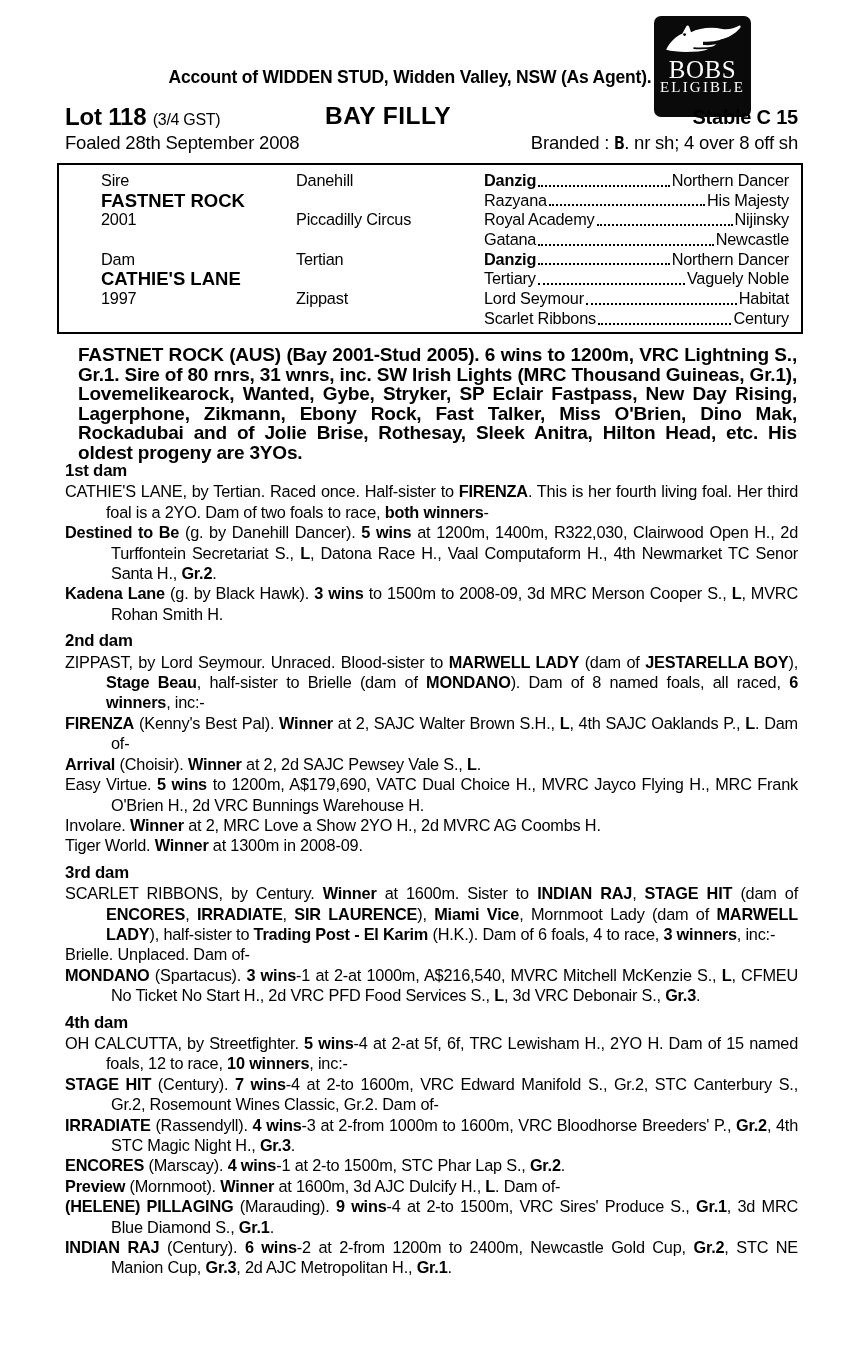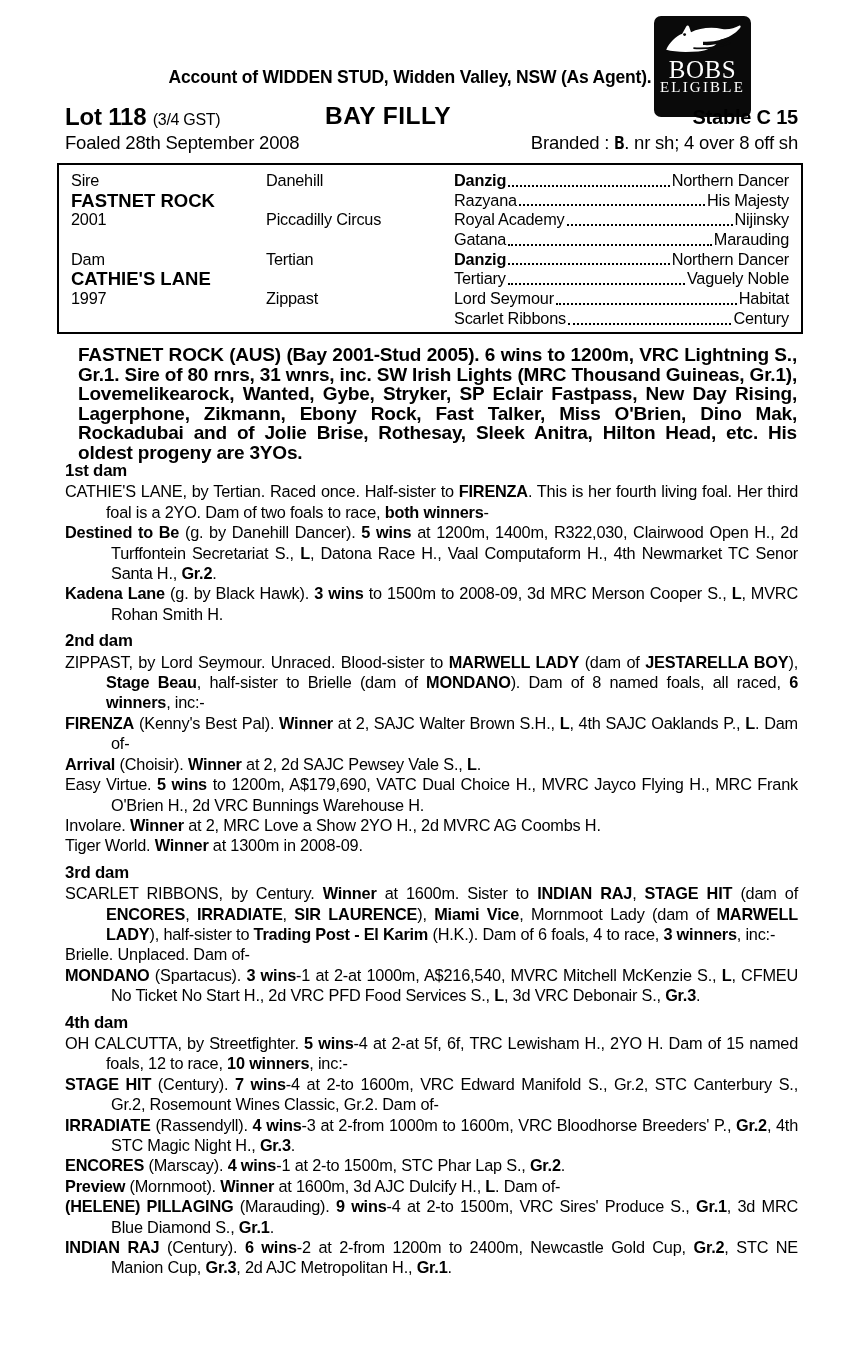--- a/index.html
+++ b/index.html
@@ -26,21 +26,21 @@
   .sex{position:absolute;left:260px;bottom:1px;font-size:24.5px;font-weight:700;letter-spacing:0.5px;}
   .stable{position:absolute;right:0;bottom:2px;font-size:20px;font-weight:700;}
   .foal-row{position:absolute;top:132px;left:65px;width:733px;display:flex;
             justify-content:space-between;font-size:18.5px;line-height:22px;}
   .brand-glyph{font-family:"DejaVu Sans Mono","Liberation Mono",monospace;
                font-weight:700;font-size:17px;display:inline-block;transform:scaleY(1.08);}
 
   
   .pedigree{position:absolute;top:163px;left:57px;width:746px;height:171px;
             border:2px solid #000;box-sizing:border-box;padding:6px 12px 0 12px;}
-  .prow{display:flex;height:19.7px;line-height:19.7px;font-size:16.3px;}
+  .prow{display:flex;height:19.7px;line-height:19.7px;font-size:16.3px;margin-left:30px;}
   .pc1{width:195px;white-space:nowrap;}
   .pc1.big{font-size:18.5px;letter-spacing:0;}
   .pc2{width:188px;white-space:nowrap;}
   .pc3{flex:1;display:flex;}
   .gpl,.gpr{white-space:nowrap;}
   .leader{flex:1;align-self:flex-end;height:0;border-bottom:2px dotted #000;
           margin:0 2px 4px 2px;min-width:10px;}
 
   
   .stallion{position:absolute;top:345px;left:78px;width:719px;
@@ -118,21 +118,21 @@
           <span class="leader"></span>
           <span class="gpr">Nijinsky</span>
         </div>
     </div>
     <div class="prow">
       <div class="pc1"></div>
       <div class="pc2"></div>
       <div class="pc3">
           <span class="gpl">Gatana</span>
           <span class="leader"></span>
-          <span class="gpr">Marauding</span>
+          <span class="gpr">Newcastle</span>
         </div>
     </div>
     <div class="prow">
       <div class="pc1">Dam</div>
       <div class="pc2">Tertian</div>
       <div class="pc3">
           <span class="gpl b">Danzig</span>
           <span class="leader"></span>
           <span class="gpr">Northern Dancer</span>
         </div>

